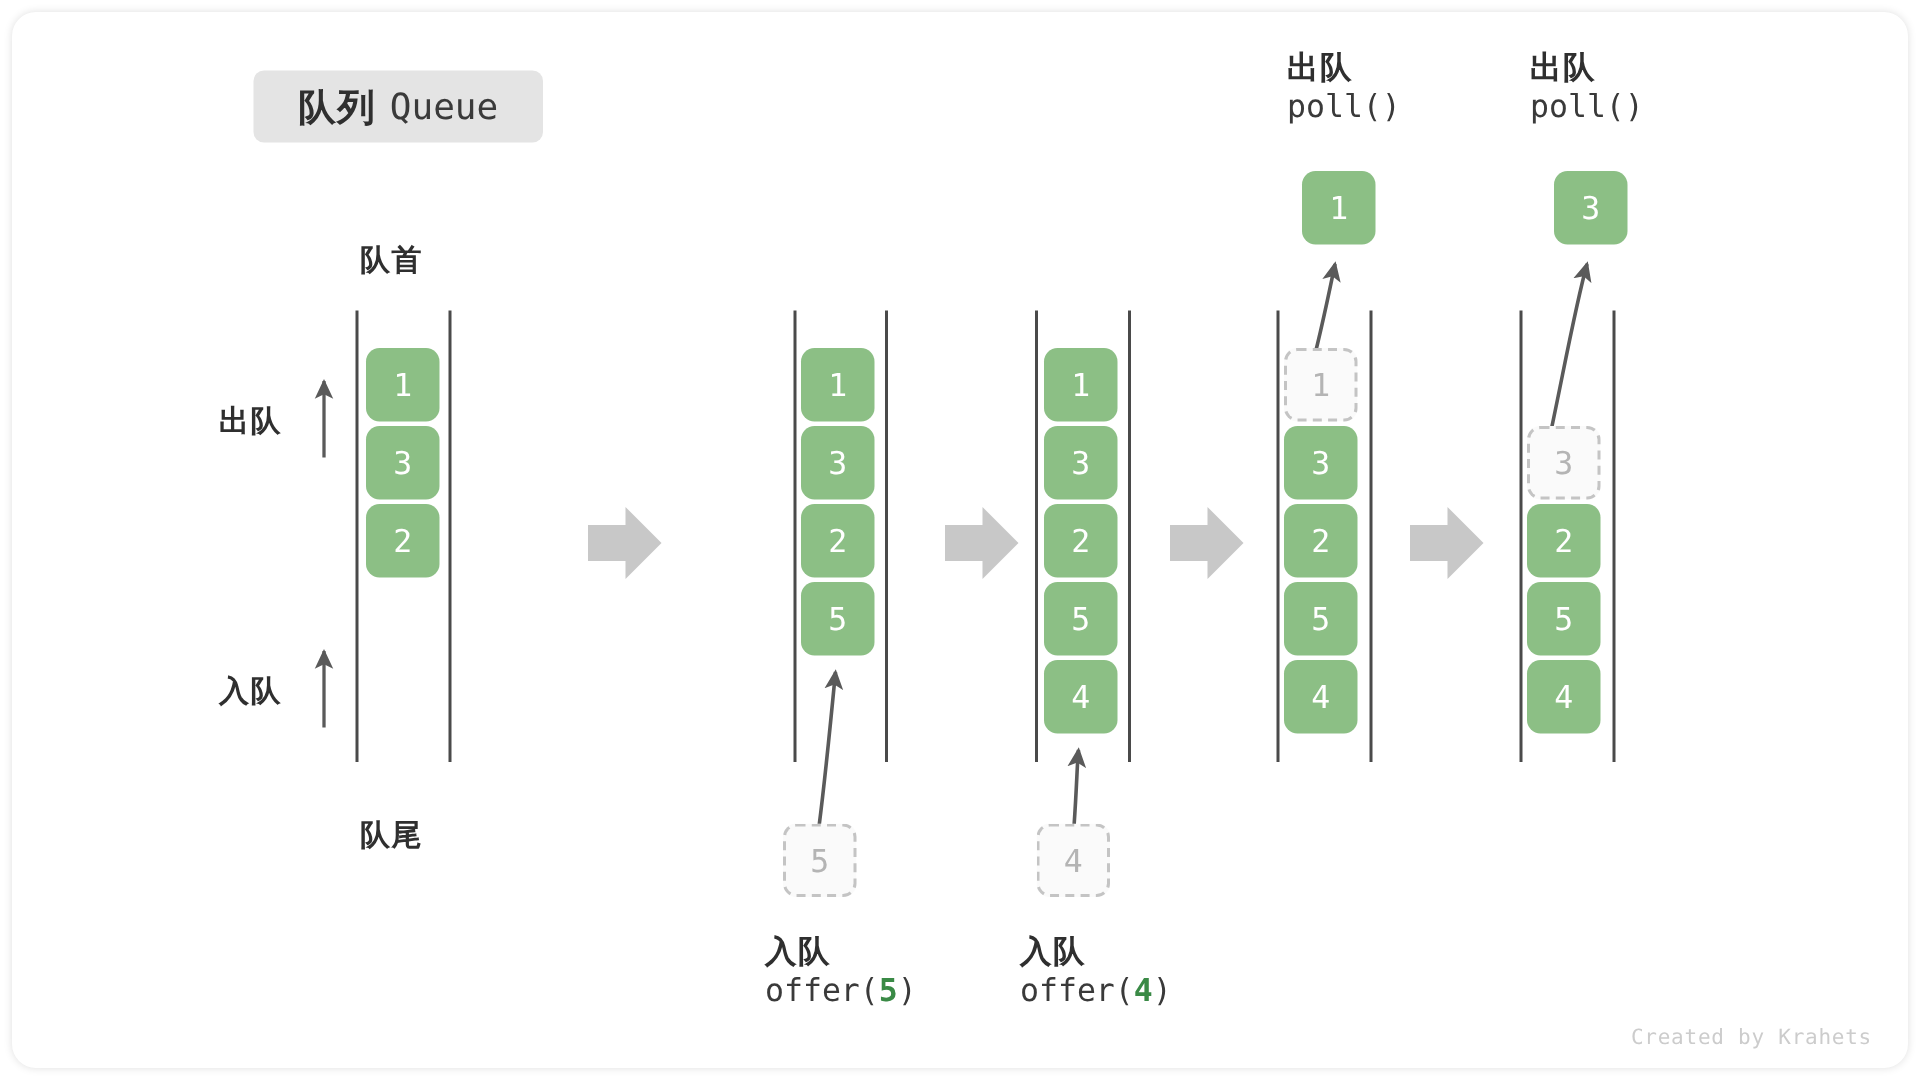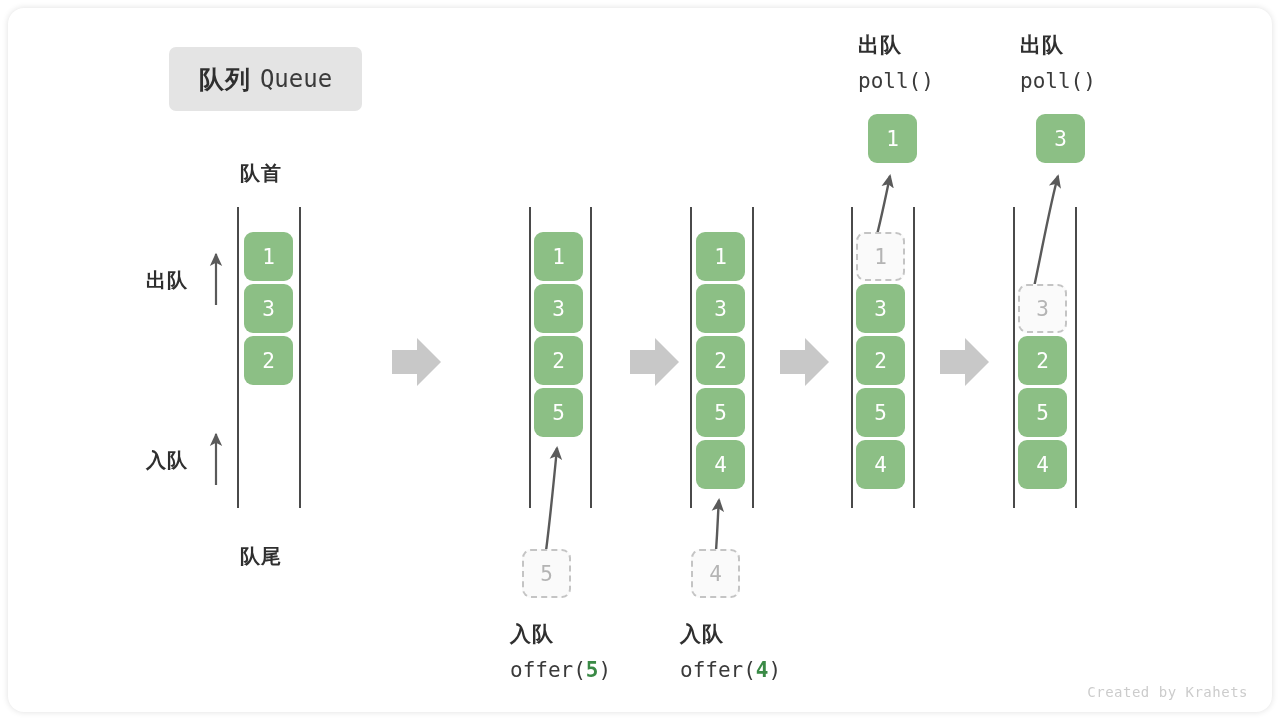--- a/index.html
+++ b/index.html
@@ -14,21 +14,21 @@
     width:1264px;height:704px;
     background:#ffffff;
     border-radius:16px;
     box-shadow:0 0 6px rgba(0,0,0,0.13);
   }
   .stage{position:absolute;left:0;top:0;width:1280px;height:720px;}
 
   
   #title-badge{
     position:absolute;left:169px;top:47px;
-    width:193px;height:64px;
+    width:193px;height:48px;
     background:#e4e4e4;border-radius:7px;
     display:flex;align-items:center;justify-content:center;
   }
   #title-badge .cn{
     font-size:25px;font-weight:bold;color:#2f2f2f;
     font-family:"Liberation Sans","DejaVu Sans",sans-serif;
     letter-spacing:1px;
   }
   #title-badge .en{
     font-size:24px;color:#3a3a3a;margin-left:9px;
@@ -46,21 +46,21 @@
     position:absolute;
     text-align:left;white-space:nowrap;
   }
   .op-label .cn{
     display:block;
     font-size:21px;font-weight:bold;color:#2f2f2f;
     font-family:"Liberation Sans","DejaVu Sans",sans-serif;
     letter-spacing:1px;
   }
   .op-label .code{
-    display:block;margin-top:10px;
+    display:block;margin-top:0;
     font-size:21px;color:#3a3a3a;
     font-family:"DejaVu Sans Mono","Liberation Mono",monospace;
   }
   .op-label .code .arg{color:#3a8a46;font-weight:bold;}
 
   
   .rail{
     position:absolute;width:2px;background:#4a4a4a;
   }
 

